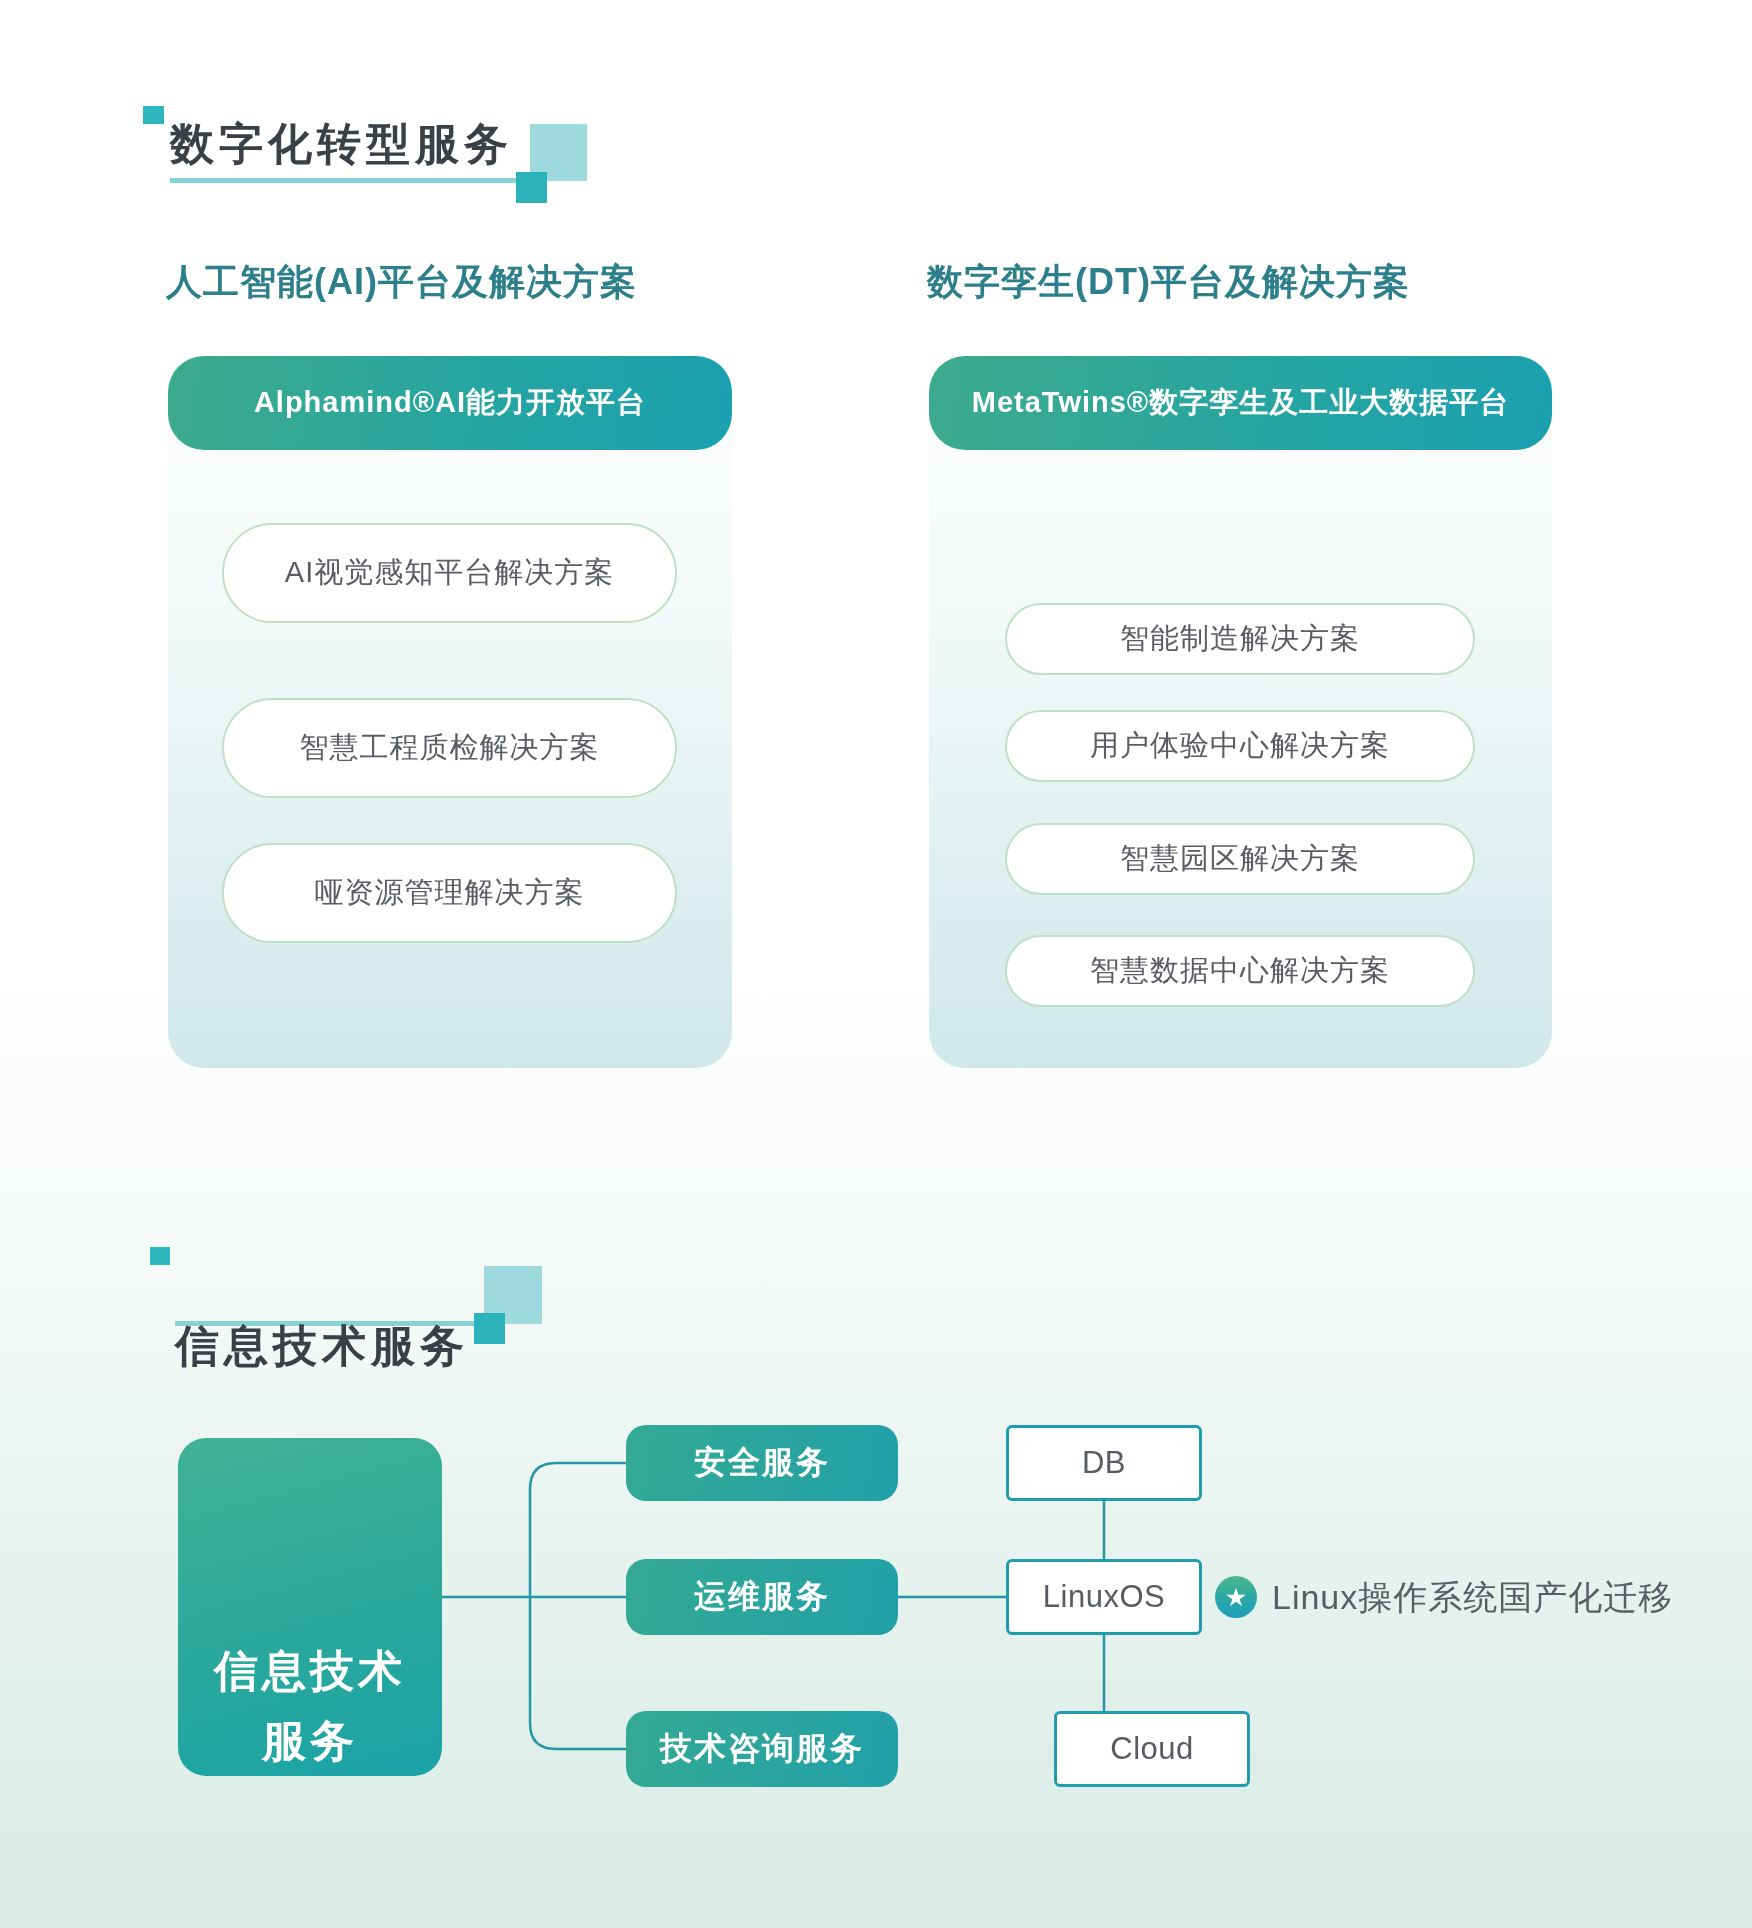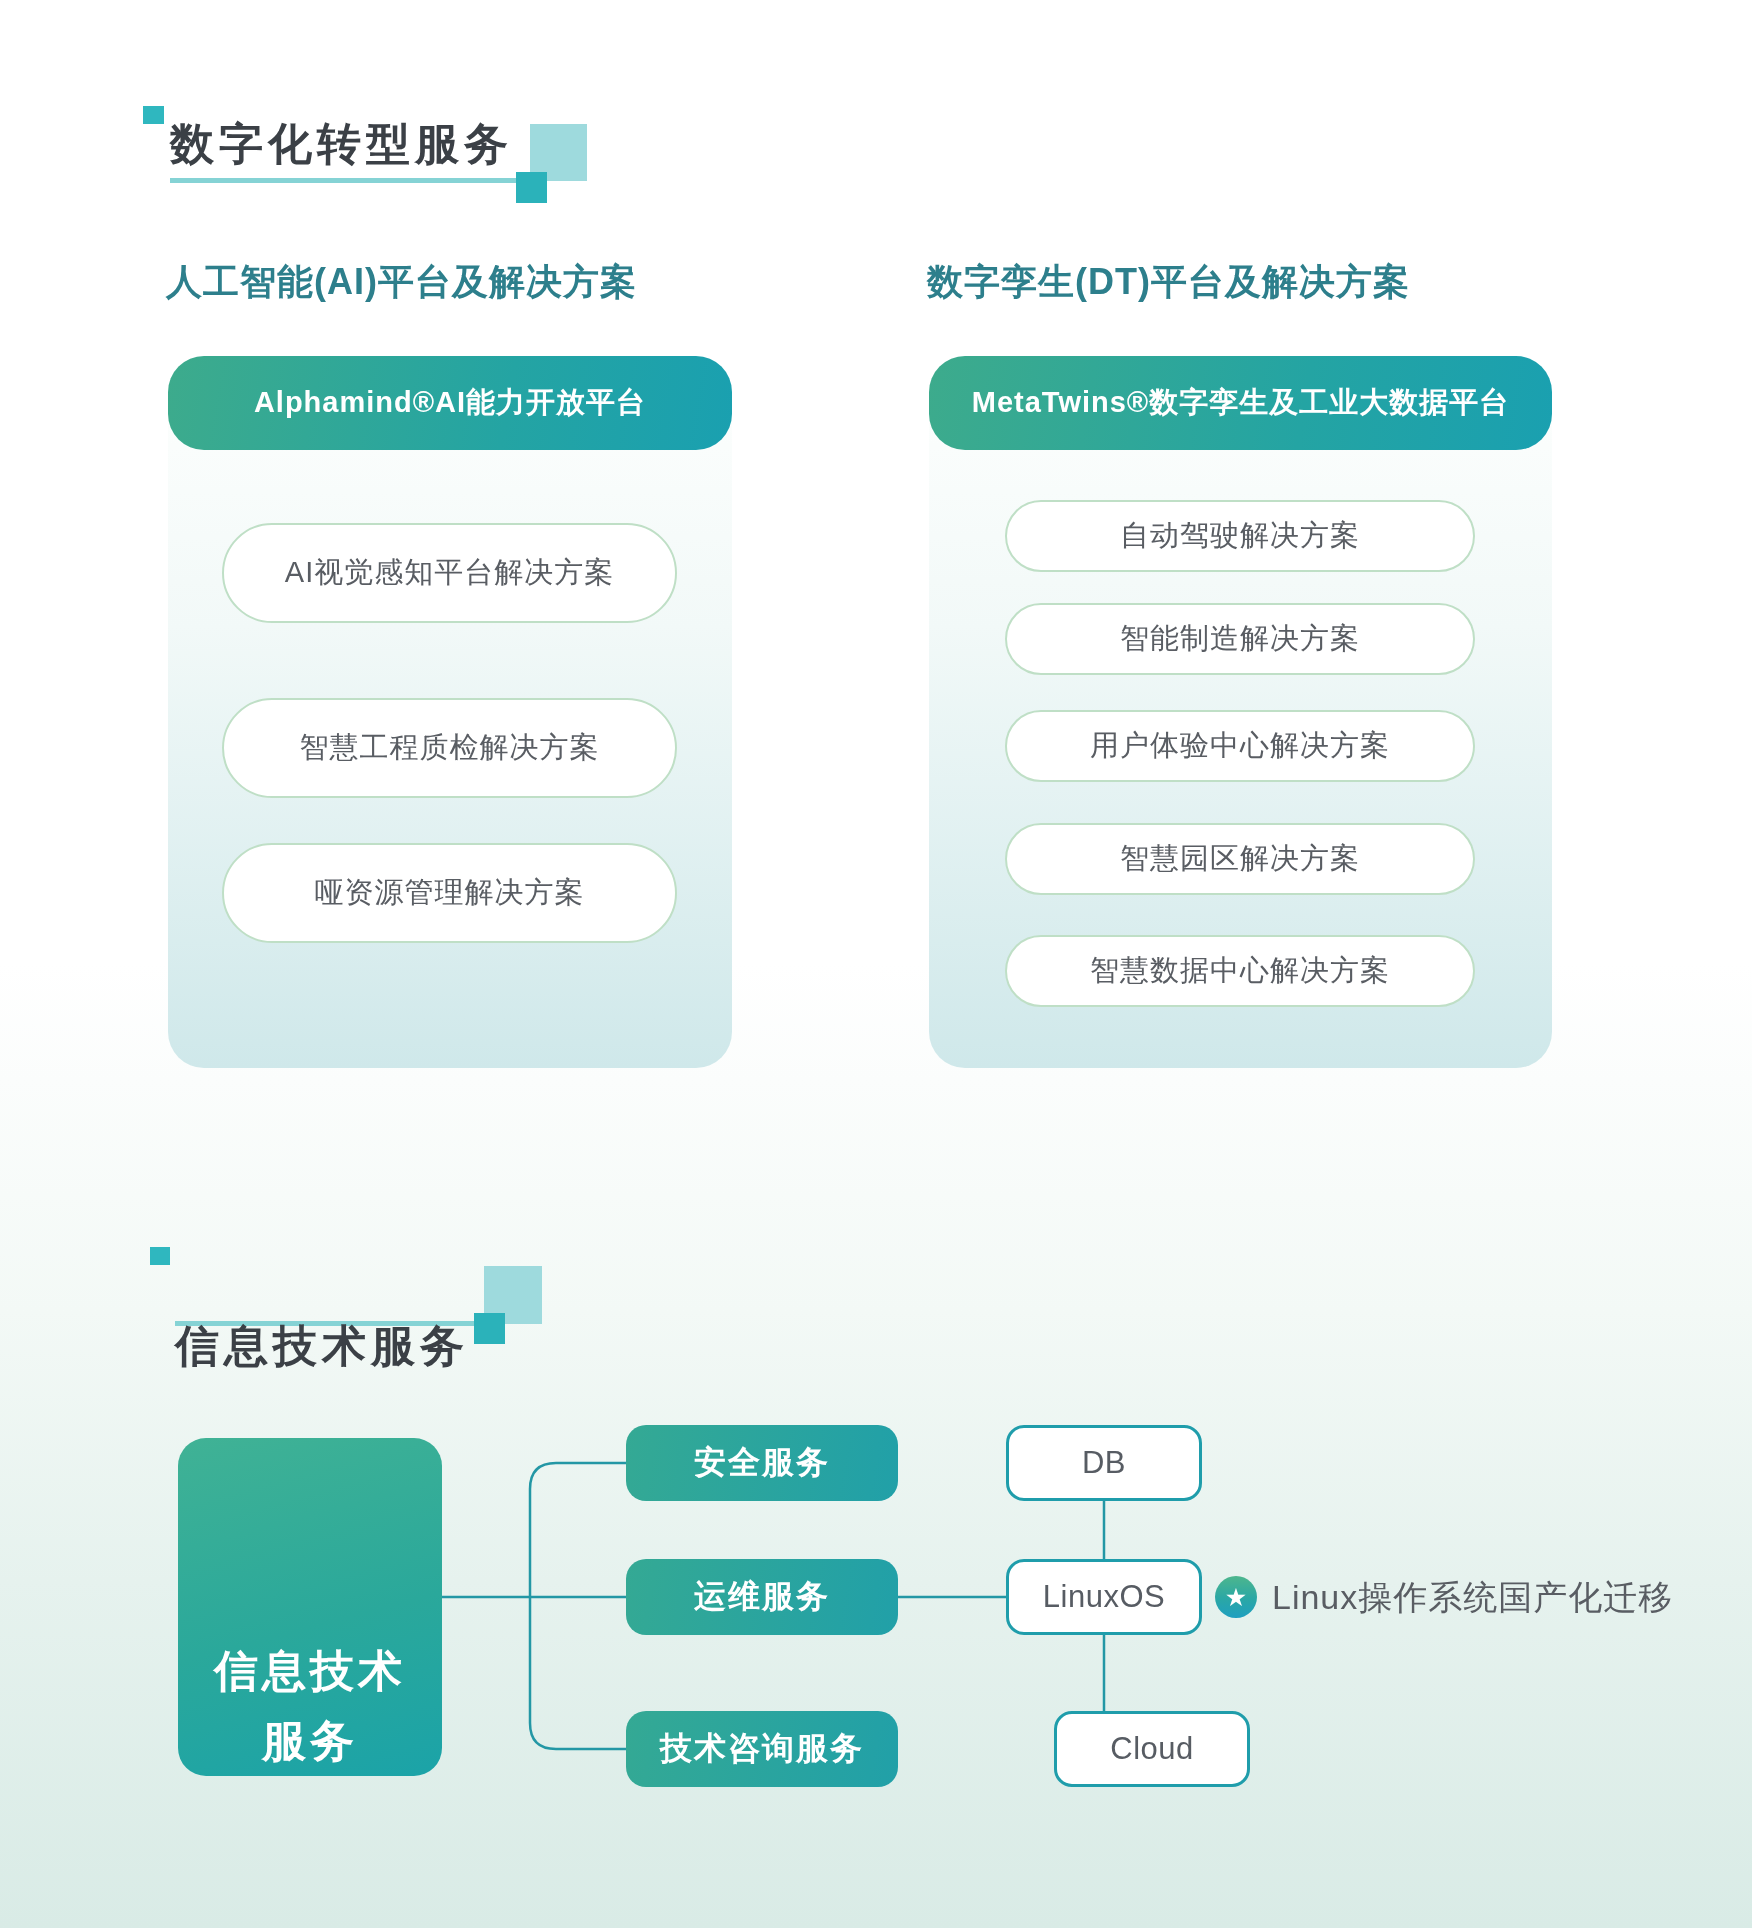--- a/index.html
+++ b/index.html
@@ -41,21 +41,21 @@
     color:#ffffff;display:flex;flex-direction:column;align-items:center;justify-content:flex-end;
     font-size:44px;font-weight:600;letter-spacing:4px;line-height:70px;z-index:2;
   }
   .svc-pill{
     position:absolute;left:626px;width:272px;height:76px;border-radius:20px;
     background:linear-gradient(100deg,#34a994 0%,#21a0a8 100%);
     color:#ffffff;display:flex;align-items:center;justify-content:center;
     font-size:32px;font-weight:600;letter-spacing:2px;z-index:2;white-space:nowrap;
   }
   .node-box{
-    position:absolute;left:1006px;width:196px;height:76px;border-radius:18px;
+    position:absolute;left:1006px;width:196px;height:76px;border-radius:6px;
     background:#ffffff;border:3px solid #1f9dab;box-sizing:border-box;
     color:#575c63;display:flex;align-items:center;justify-content:center;
     font-size:31px;letter-spacing:0.5px;z-index:2;
   }
   .star-badge{
     position:absolute;left:1215px;top:1576px;width:42px;height:42px;border-radius:50%;
     background:linear-gradient(180deg,#4db68d 0%,#2aa7a6 55%,#1f9fc0 100%);
     display:flex;align-items:center;justify-content:center;z-index:2;
   }
   .star-badge span{color:#ffffff;font-size:25px;line-height:25px;}
@@ -79,21 +79,20 @@
 
 <div class="card" style="left:168px;top:356px;width:564px;height:712px;">
   <div class="card-band">Alphamind®AI能力开放平台</div>
   <div class="pill pill-left" style="top:167px;">AI视觉感知平台解决方案</div>
   <div class="pill pill-left" style="top:342px;">智慧工程质检解决方案</div>
   <div class="pill pill-left" style="top:487px;">哑资源管理解决方案</div>
 </div>
 
 <div class="card" style="left:929px;top:356px;width:623px;height:712px;">
   <div class="card-band">MetaTwins®数字孪生及工业大数据平台</div>
-  <div class="pill pill-right" style="top:144px;">自动驾驶解决方案</div>
   <div class="pill pill-right" style="top:247px;">智能制造解决方案</div>
   <div class="pill pill-right" style="top:354px;">用户体验中心解决方案</div>
   <div class="pill pill-right" style="top:467px;">智慧园区解决方案</div>
   <div class="pill pill-right" style="top:579px;">智慧数据中心解决方案</div>
 </div>
 
 <div class="sq" style="left:150px;top:1247px;width:20px;height:18px;background:#2fb7bf;"></div>
 <div class="sq" style="left:484px;top:1266px;width:58px;height:58px;background:#9edadd;z-index:0;"></div>
 <div class="underline" style="left:175px;top:1321px;width:300px;"></div>
 <div class="sq" style="left:474px;top:1313px;width:31px;height:31px;background:#2bb2ba;z-index:2;"></div>

